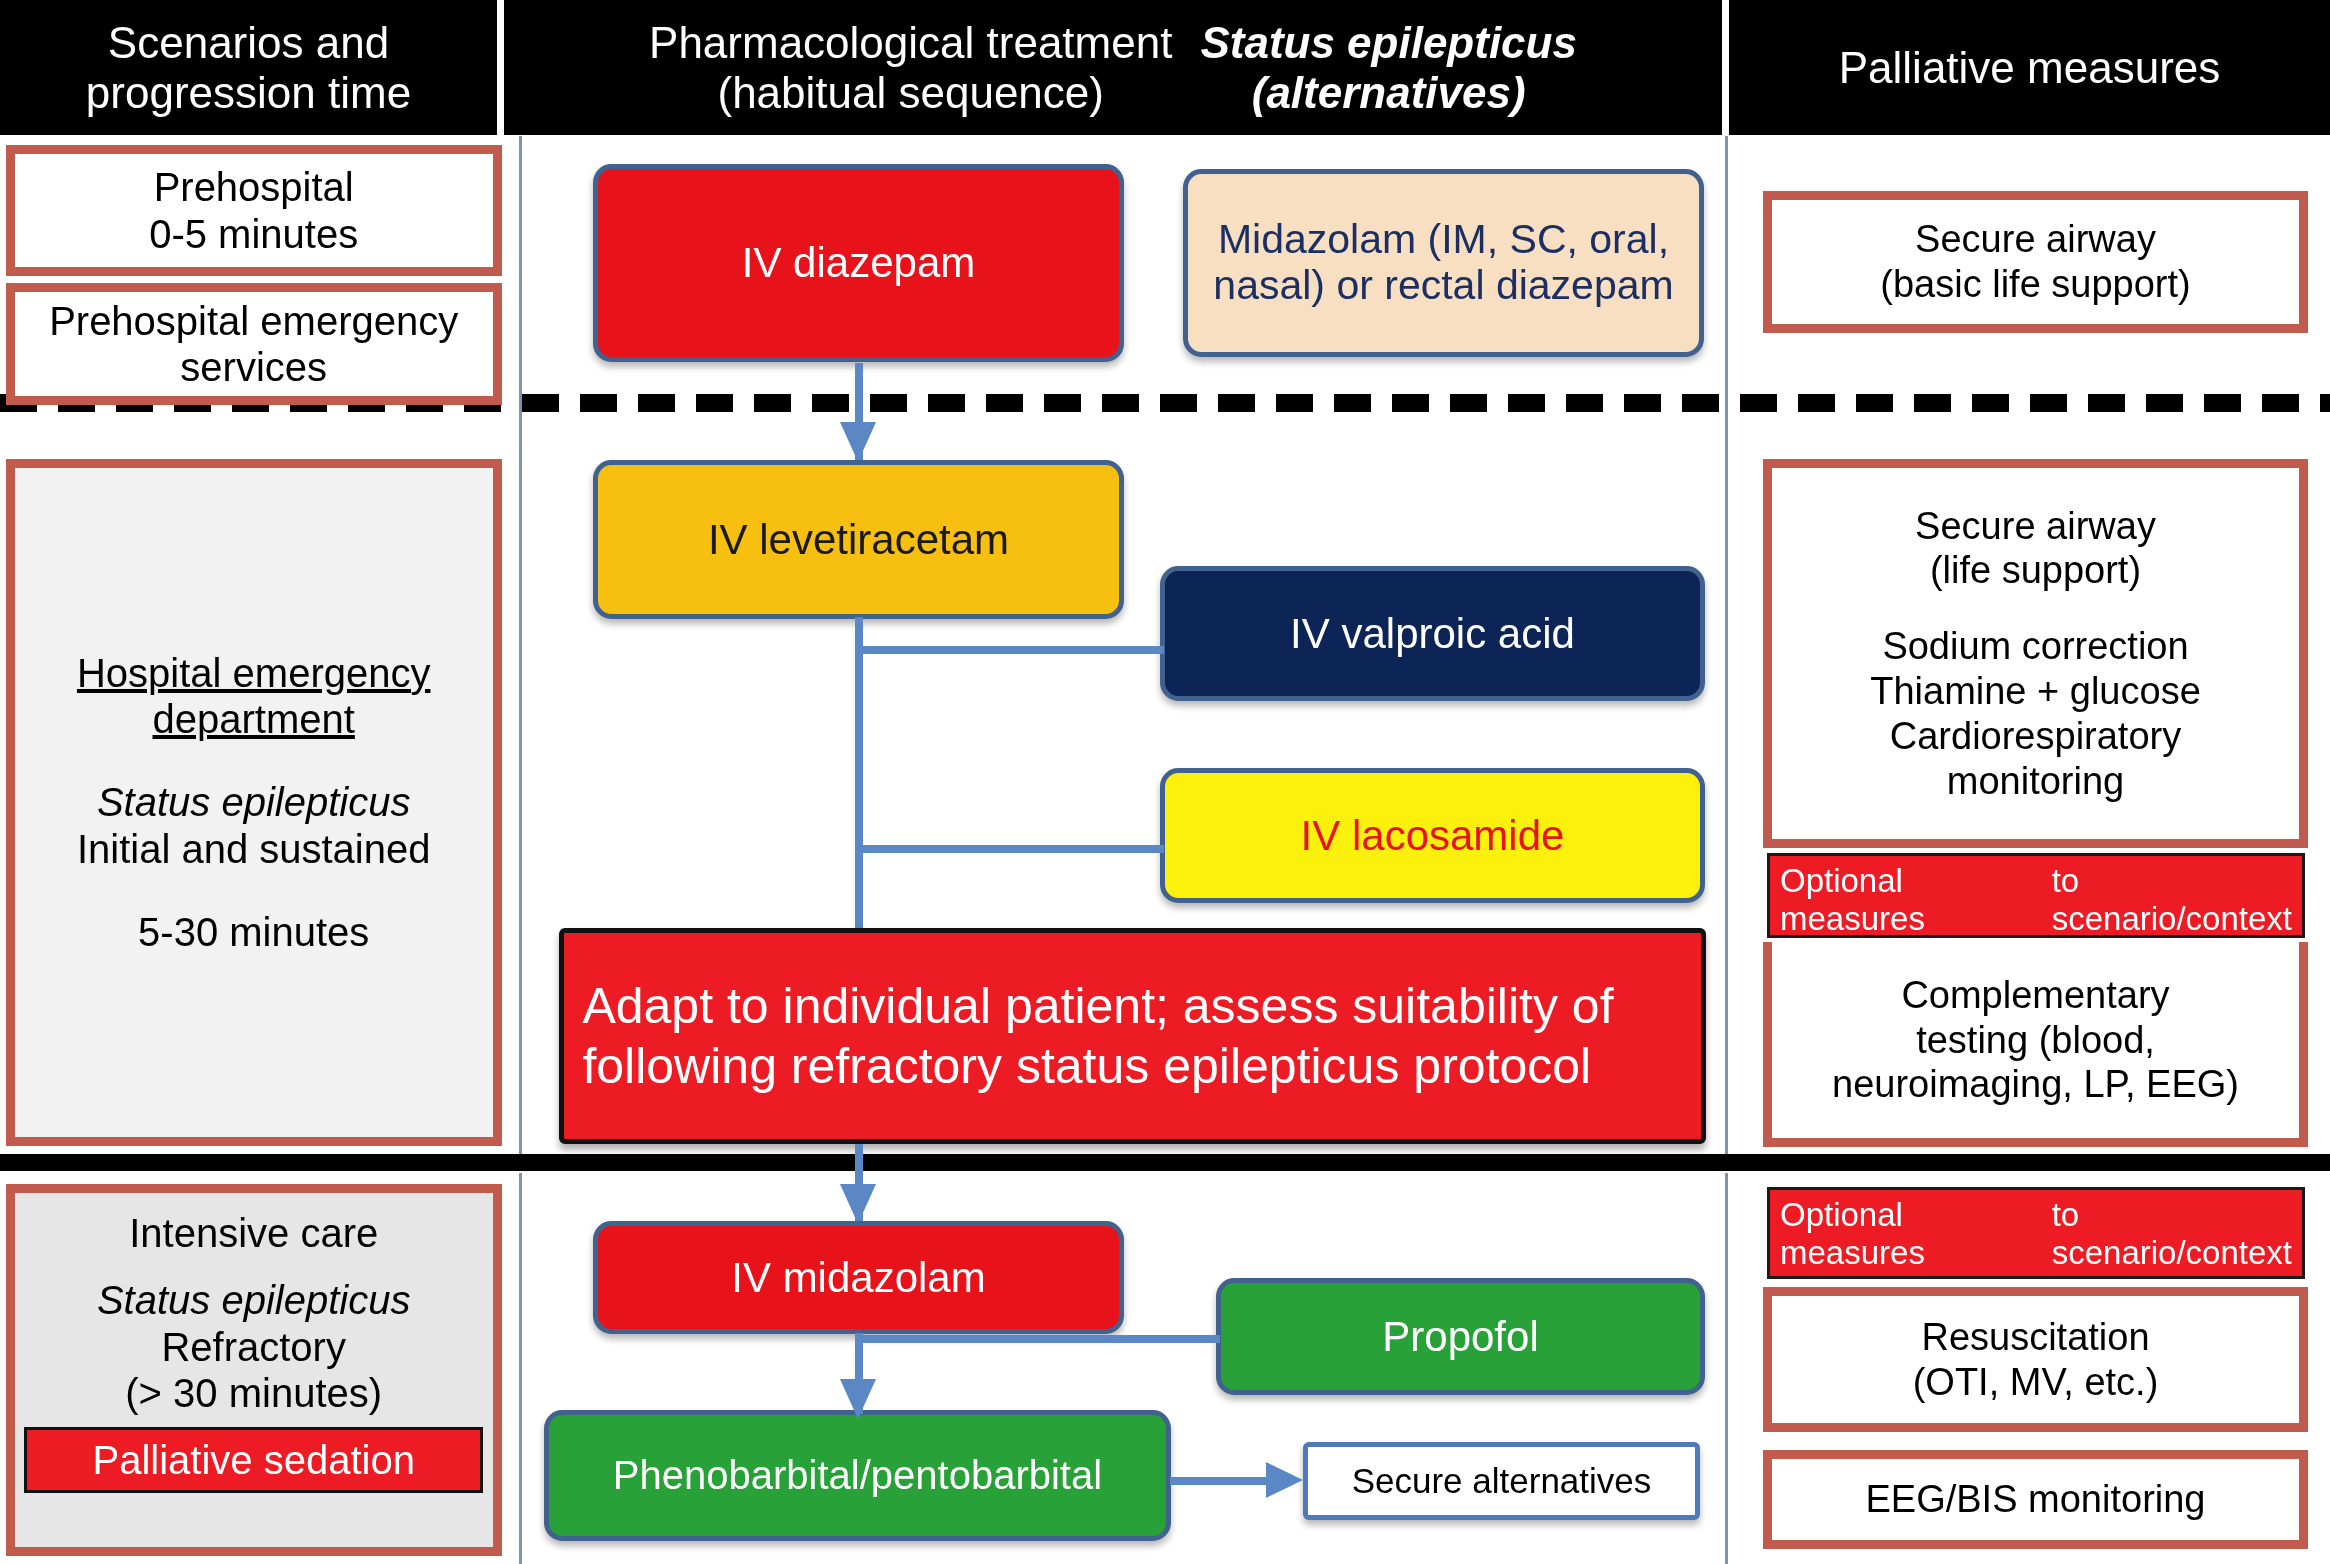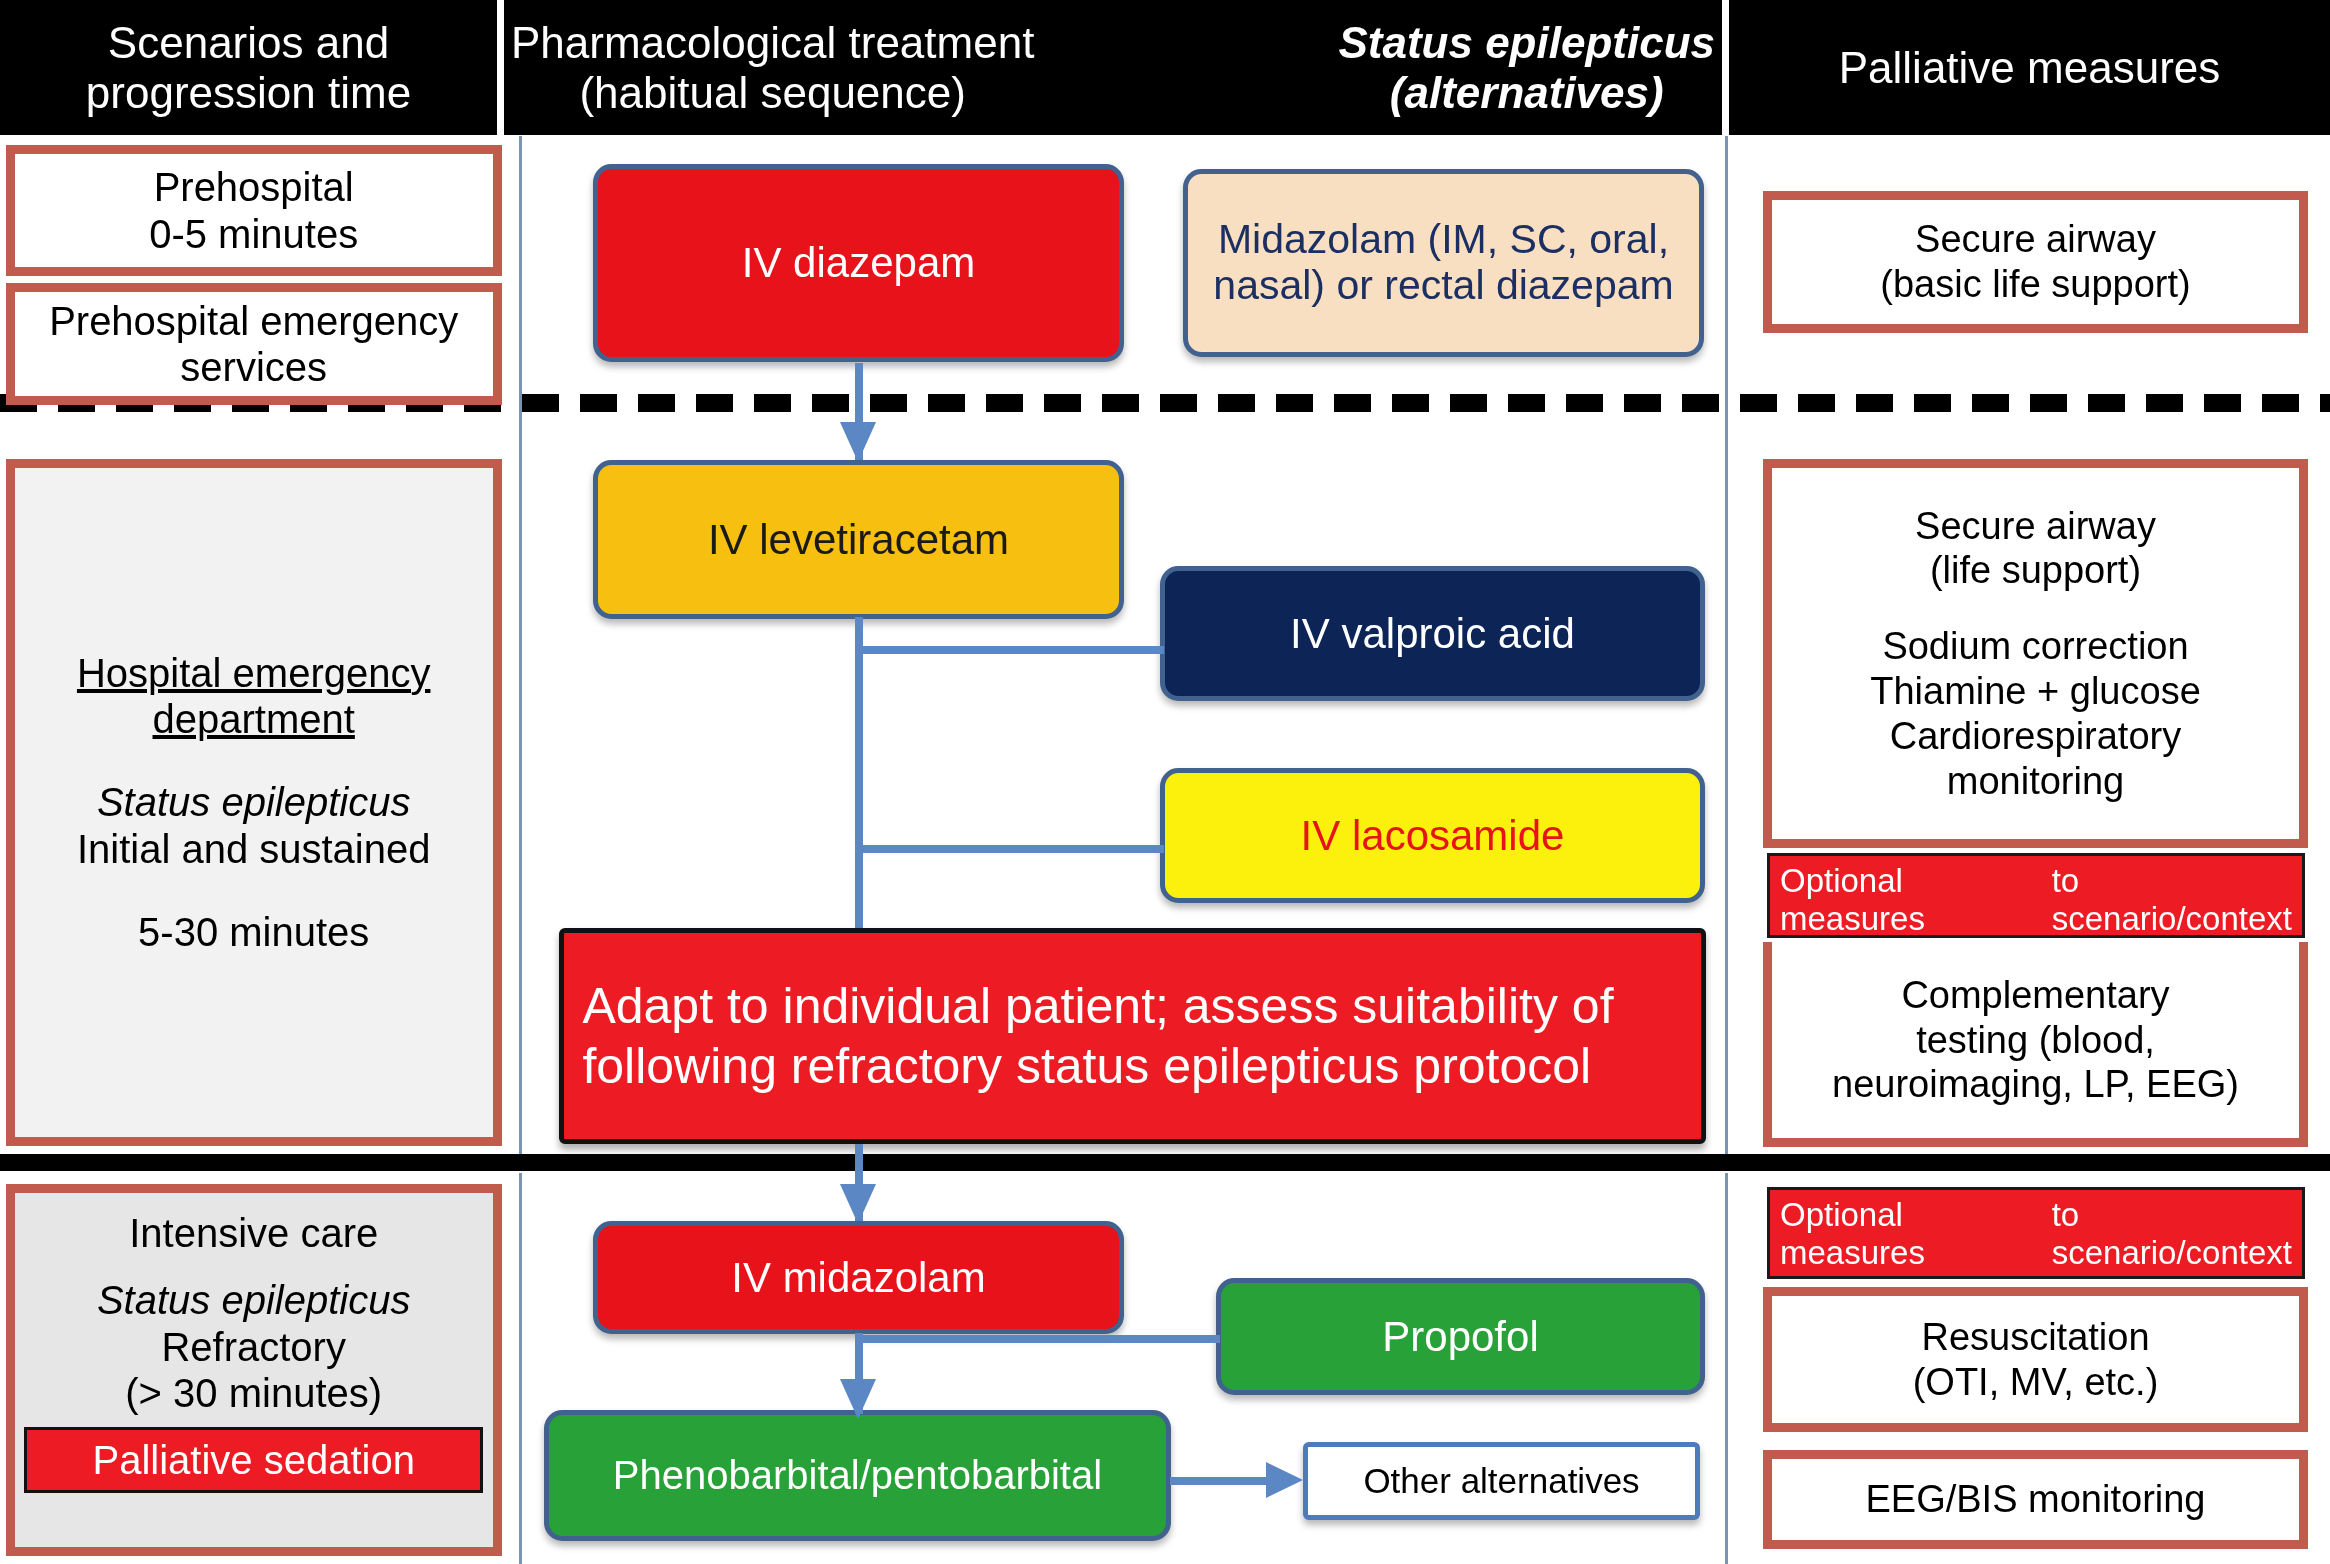--- a/index.html
+++ b/index.html
@@ -7,21 +7,21 @@
   #page{position:relative;width:2330px;height:1564px;background:#ffffff;overflow:hidden;}
 
   
   .hdr{position:absolute;top:0;height:135px;background:#000000;color:#ffffff;
        display:flex;align-items:center;justify-content:center;text-align:center;
        line-height:1.12;font-size:44px;}
   .hdr .l2{display:block;}
   .hdr-c1{left:0;width:497px;}
   .hdr-c2{left:504px;width:1218px;}
   .hdr-c3{left:1729px;width:601px;}
-  .hdr-inner{display:flex;width:100%;height:100%;align-items:center;justify-content:space-between;gap:14px;}
+  .hdr-inner{display:flex;width:100%;height:100%;align-items:center;justify-content:center;gap:14px;}
   .hdr-sub{flex:0 0 auto;padding:0 7px;}
   .hdr-ital{font-style:italic;font-weight:bold;}
 
   
   .vsep{position:absolute;width:2.8px;background:#7d93b2;}
 
   
   .dashed-sep{position:absolute;left:0;width:2330px;height:18.4px;
       background:repeating-linear-gradient(to right,#000 0 37px,transparent 37px 58px);}
   .solid-sep{position:absolute;left:0;width:2330px;height:17px;background:#000000;}
@@ -211,21 +211,21 @@
 
   <div class="node n-green" style="left:1216px;top:1278px;width:489px;height:117px;">
     <span>Propofol</span>
   </div>
 
   <div class="node n-green" style="left:544px;top:1410px;width:627px;height:131px;font-size:40px;">
     <span>Phenobarbital/pentobarbital</span>
   </div>
 
   <div class="node n-white" style="left:1303px;top:1442px;width:397px;height:78px;">
-    <span>Other alternatives</span>
+    <span>Secure alternatives</span>
   </div>
 
   <div class="vline" style="left:855px;top:1333px;height:81px;"></div>
   <div class="hline" style="left:855px;top:1335px;width:365px;"></div>
   <div class="arrow-d" style="left:840px;top:1379px;"></div>
   <div class="hline" style="left:1170px;top:1477px;width:99px;"></div>
   <div class="arrow-r" style="left:1266px;top:1462px;"></div>
 
   <div class="optbox" style="left:1767px;top:1187px;width:538px;height:92px;">
     <span>Optional measures according</span>

